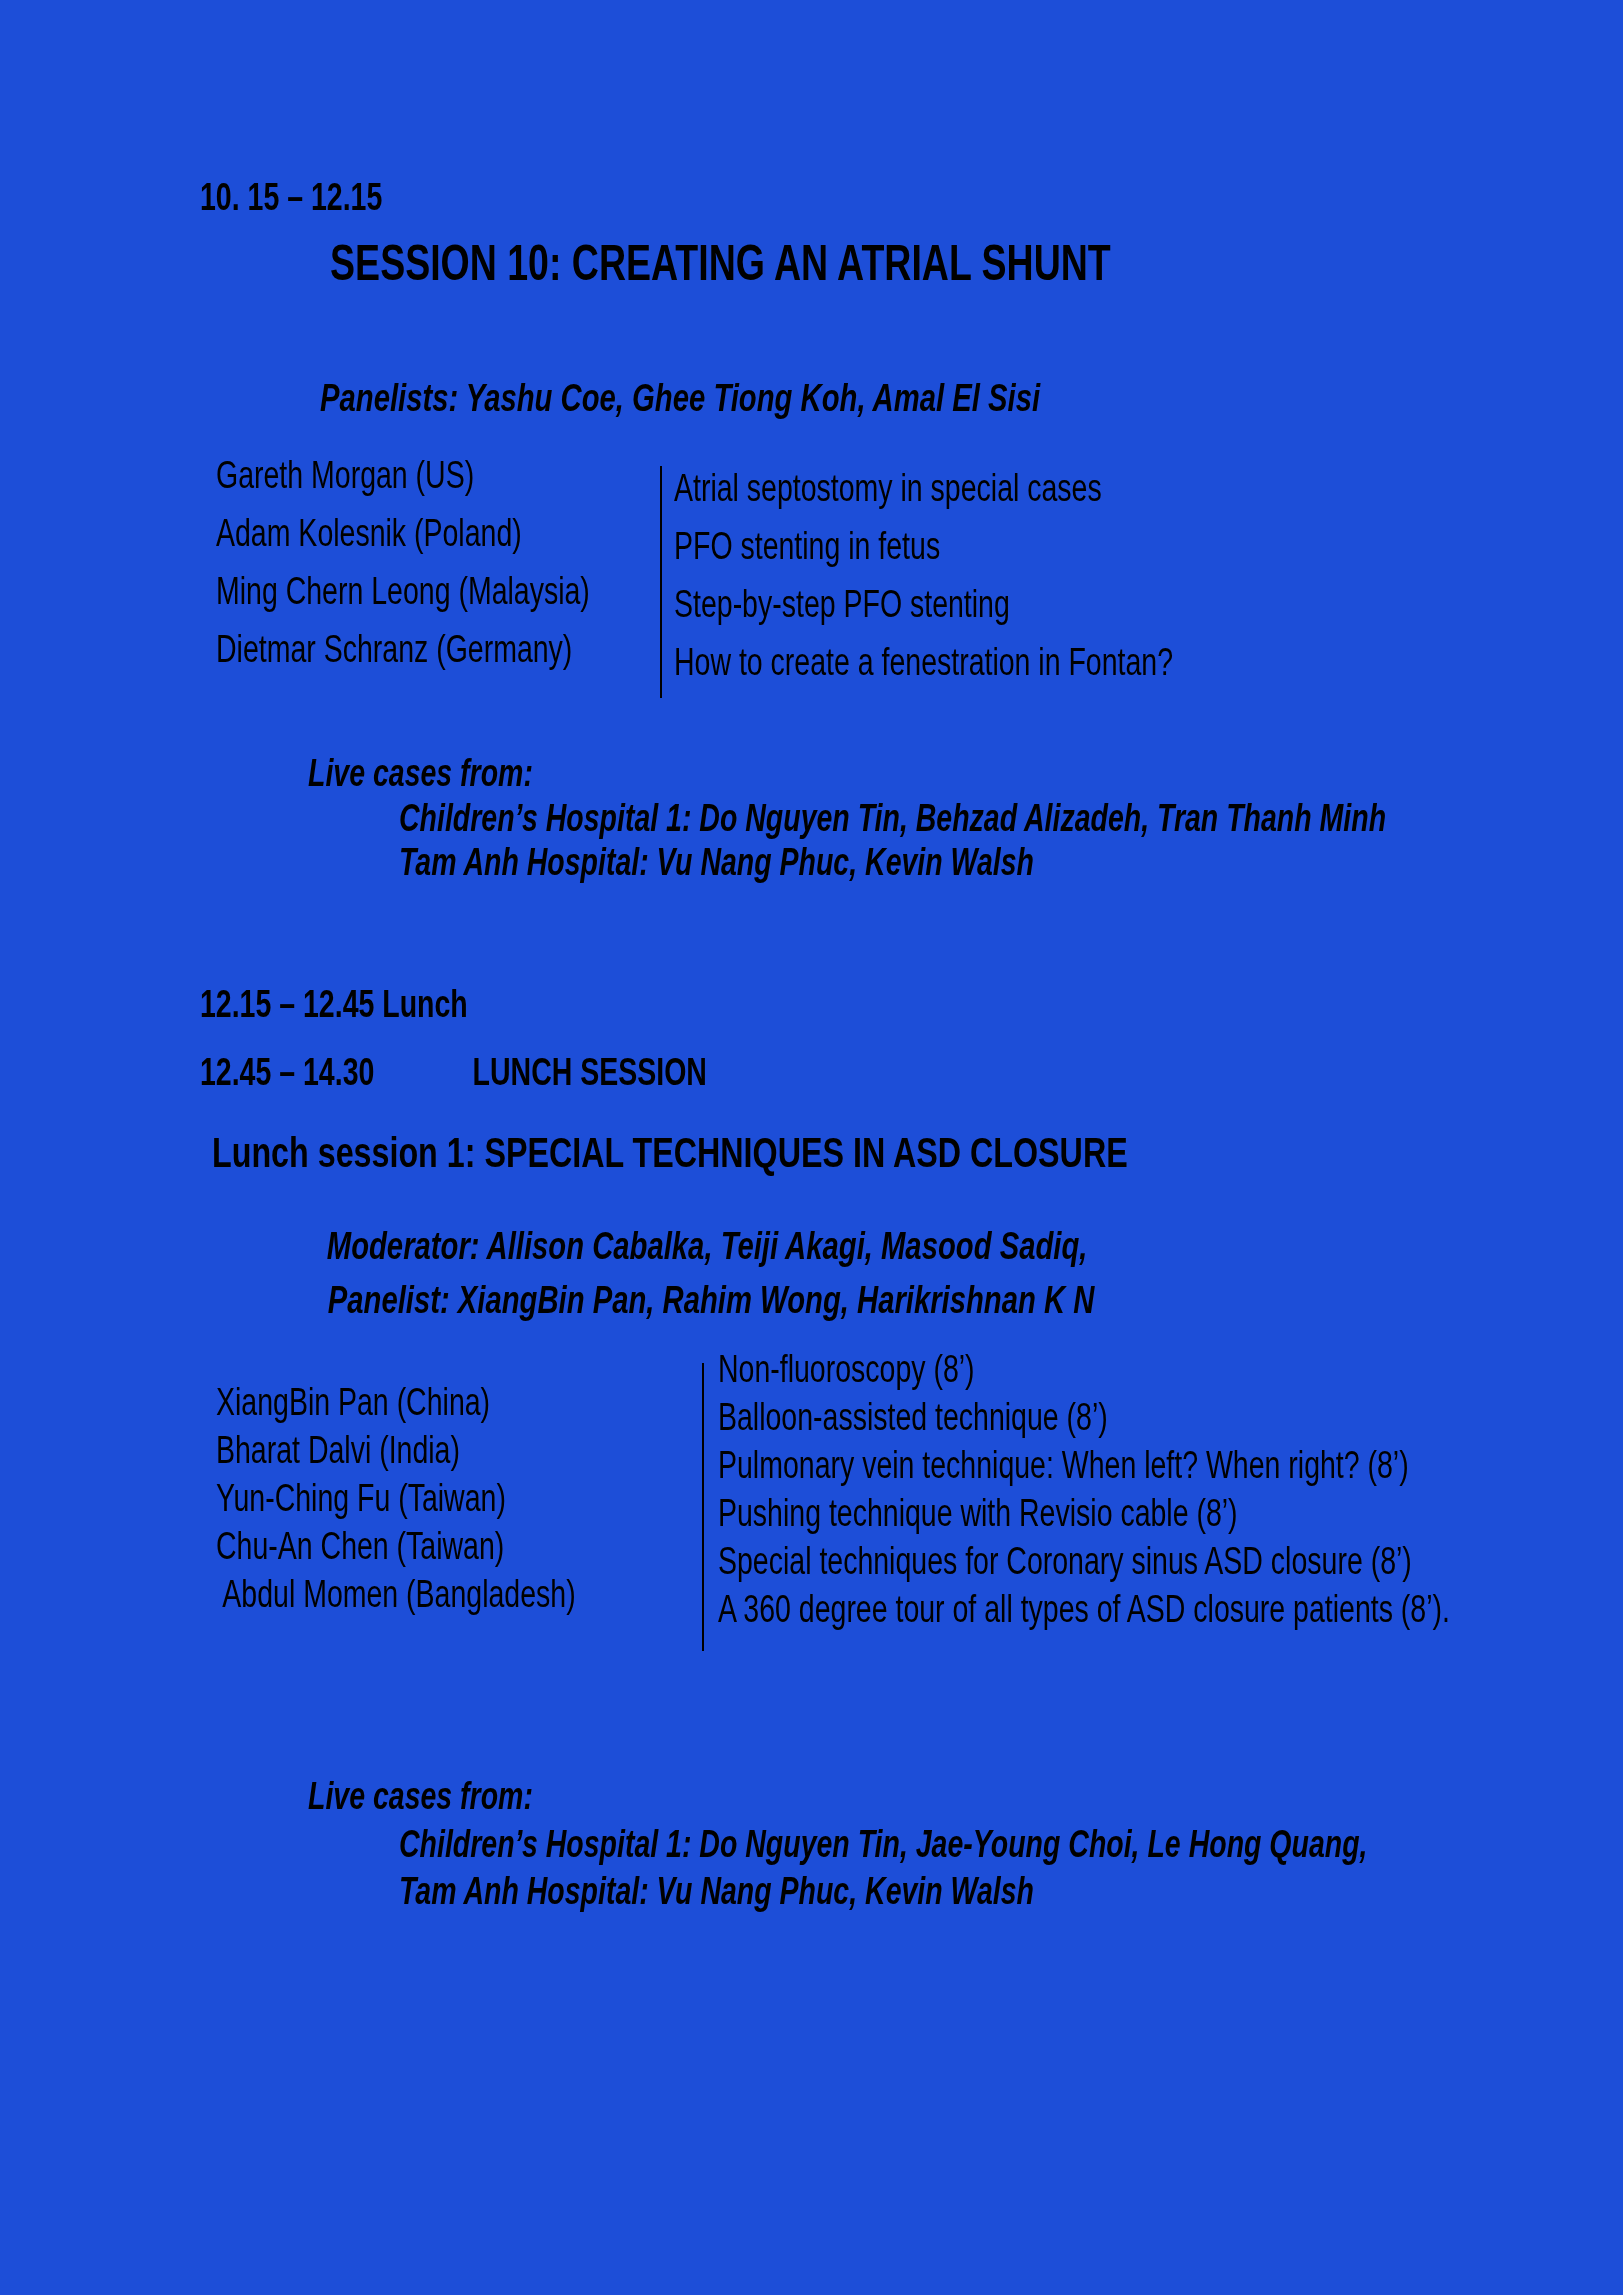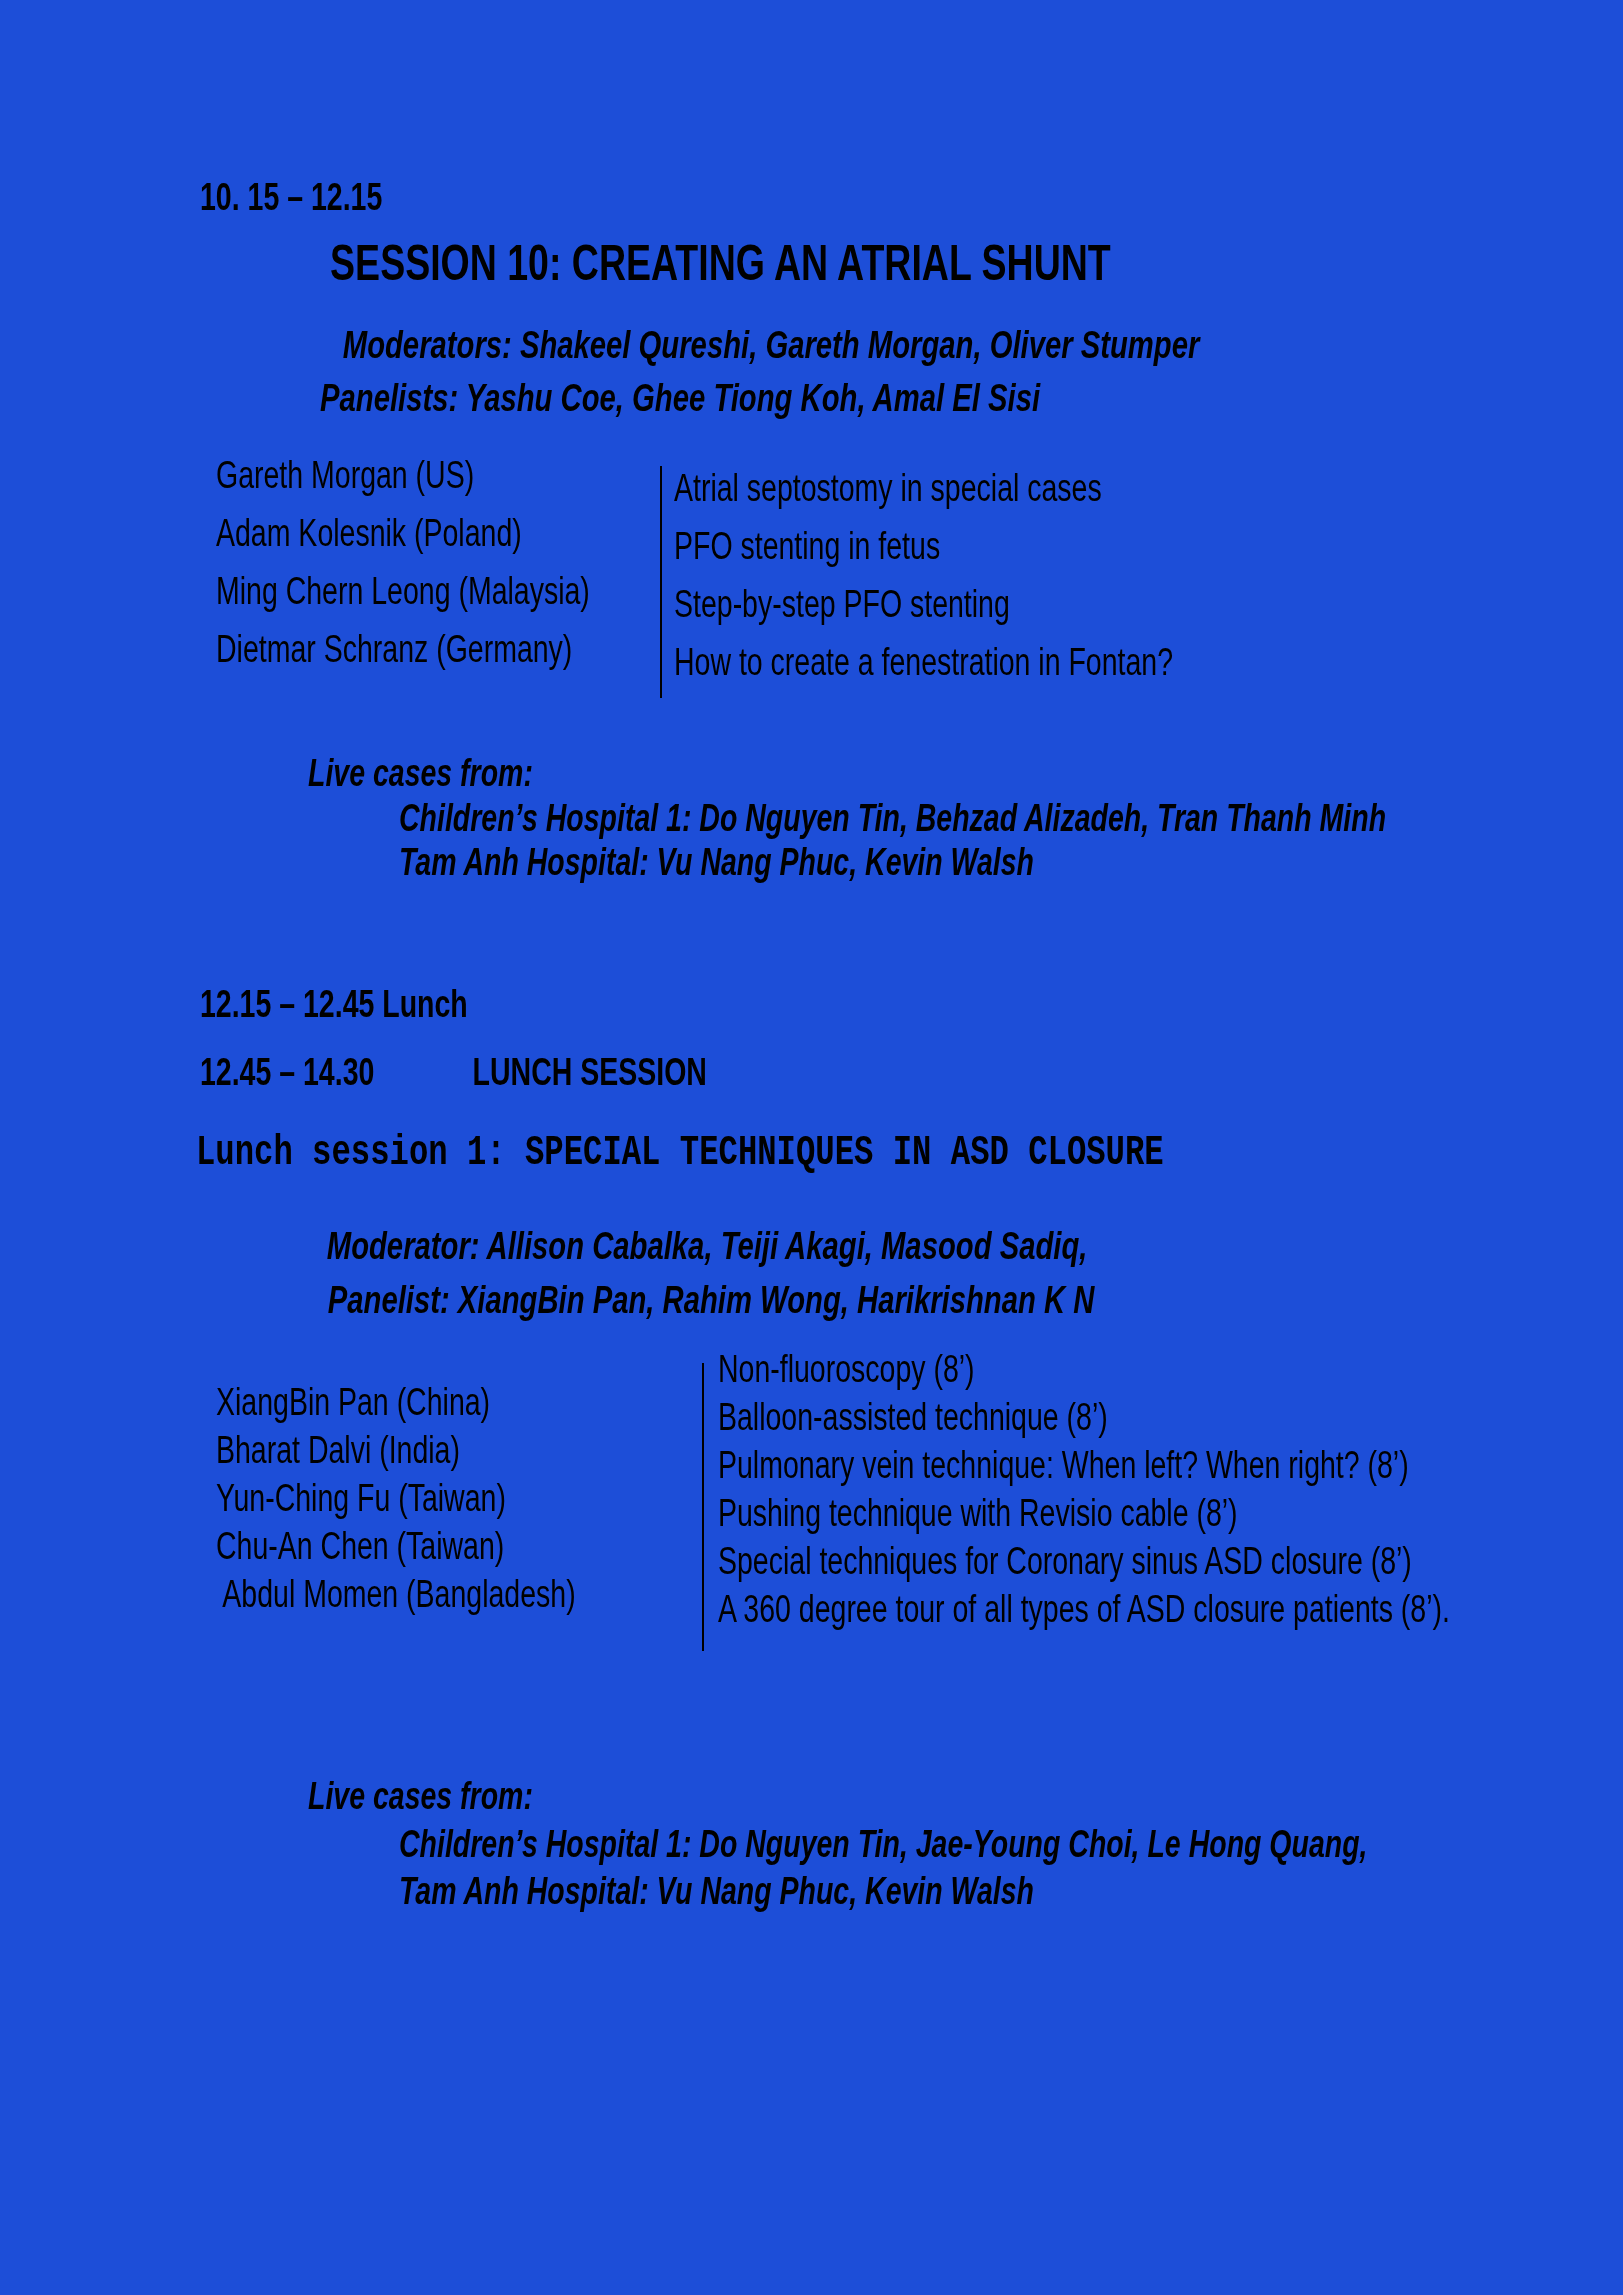--- a/index.html
+++ b/index.html
@@ -35,23 +35,20 @@
 <div class="page">
 
   <div class="abs b sz-body" style="left:200px; top:178px;">
     <span class="nw">10. 15 – 12.15</span>
   </div>
 
   <div class="abs cbox b sz-title" style="top:238px;">
     <span class="nwc">SESSION 10: CREATING AN ATRIAL SHUNT</span>
   </div>
 
-  <div class="abs cbox bi sz-mod" style="top:325px;">
-    <span class="nwc">Moderators: Shakeel Qureshi, Gareth Morgan, Oliver Stumper</span>
-  </div>
 
   <div class="abs cbox bi sz-mod" style="top:378px;">
     <span class="nwc">Panelists: Yashu Coe, Ghee Tiong Koh, Amal El Sisi</span>
   </div>
 
   <div class="abs divider" style="left:660px; top:466px; height:232px;"></div>
 
   <div class="abs sz-body" style="left:216px; top:456px; width:438px;">
     <div class="r88"><span class="nw">Gareth Morgan (US)</span></div>
     <div class="r88"><span class="nw">Adam Kolesnik (Poland)</span></div>
@@ -77,21 +74,21 @@
   </div>
 
   <div class="abs b sz-body" style="left:200px; top:985px;">
     <span class="nw">12.15 – 12.45 Lunch</span>
   </div>
 
   <div class="abs b sz-body" style="left:200px; top:1053px;">
     <span class="nw"><span>12.45 – 14.30</span><span class="gap">LUNCH SESSION</span></span>
   </div>
 
-  <div class="abs b sz-h2" style="left:196px; top:1131px;font-family:Liberation Mono, monospace;">
+  <div class="abs b sz-h2" style="left:212px; top:1131px;">
     <span class="nw">Lunch session 1: SPECIAL TECHNIQUES IN ASD CLOSURE</span>
   </div>
 
   <div class="abs cbox bi sz-mod" style="top:1226px;">
     <span class="nwc">Moderator: Allison Cabalka, Teiji Akagi, Masood Sadiq,</span>
   </div>
   <div class="abs cbox bi sz-mod" style="top:1280px;">
     <span class="nwc">Panelist: XiangBin Pan, Rahim Wong, Harikrishnan K N</span>
   </div>
 

